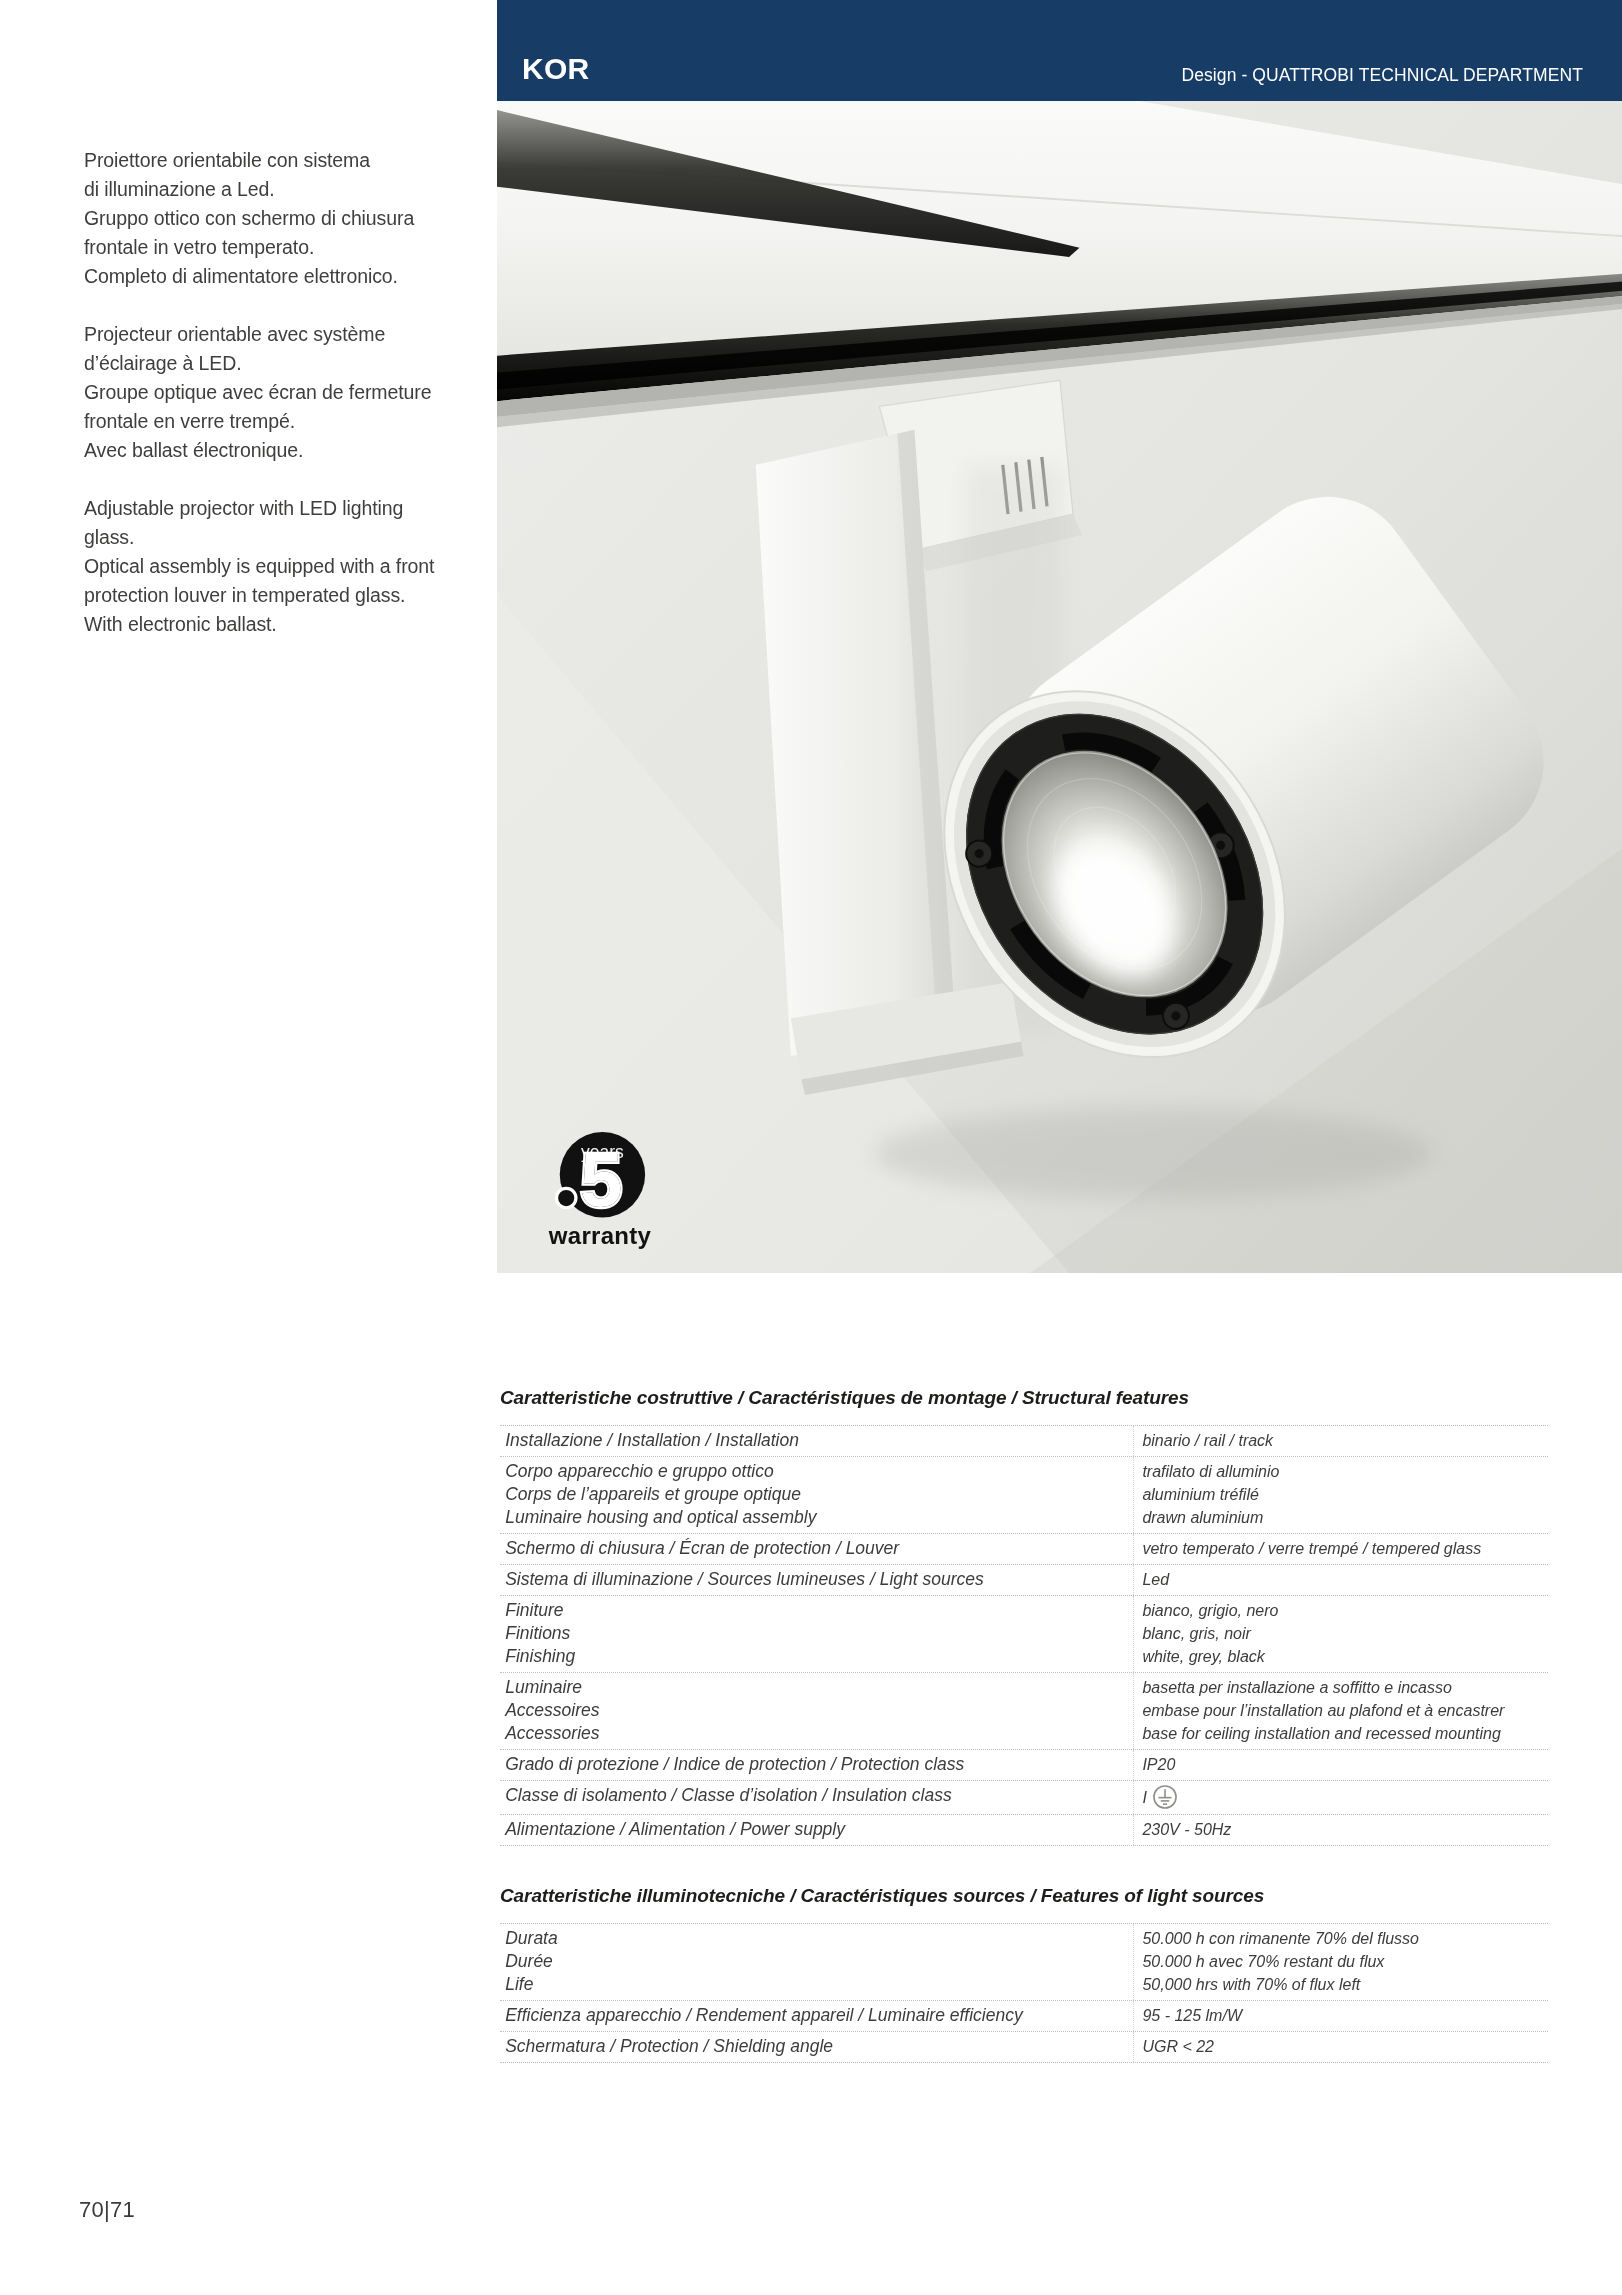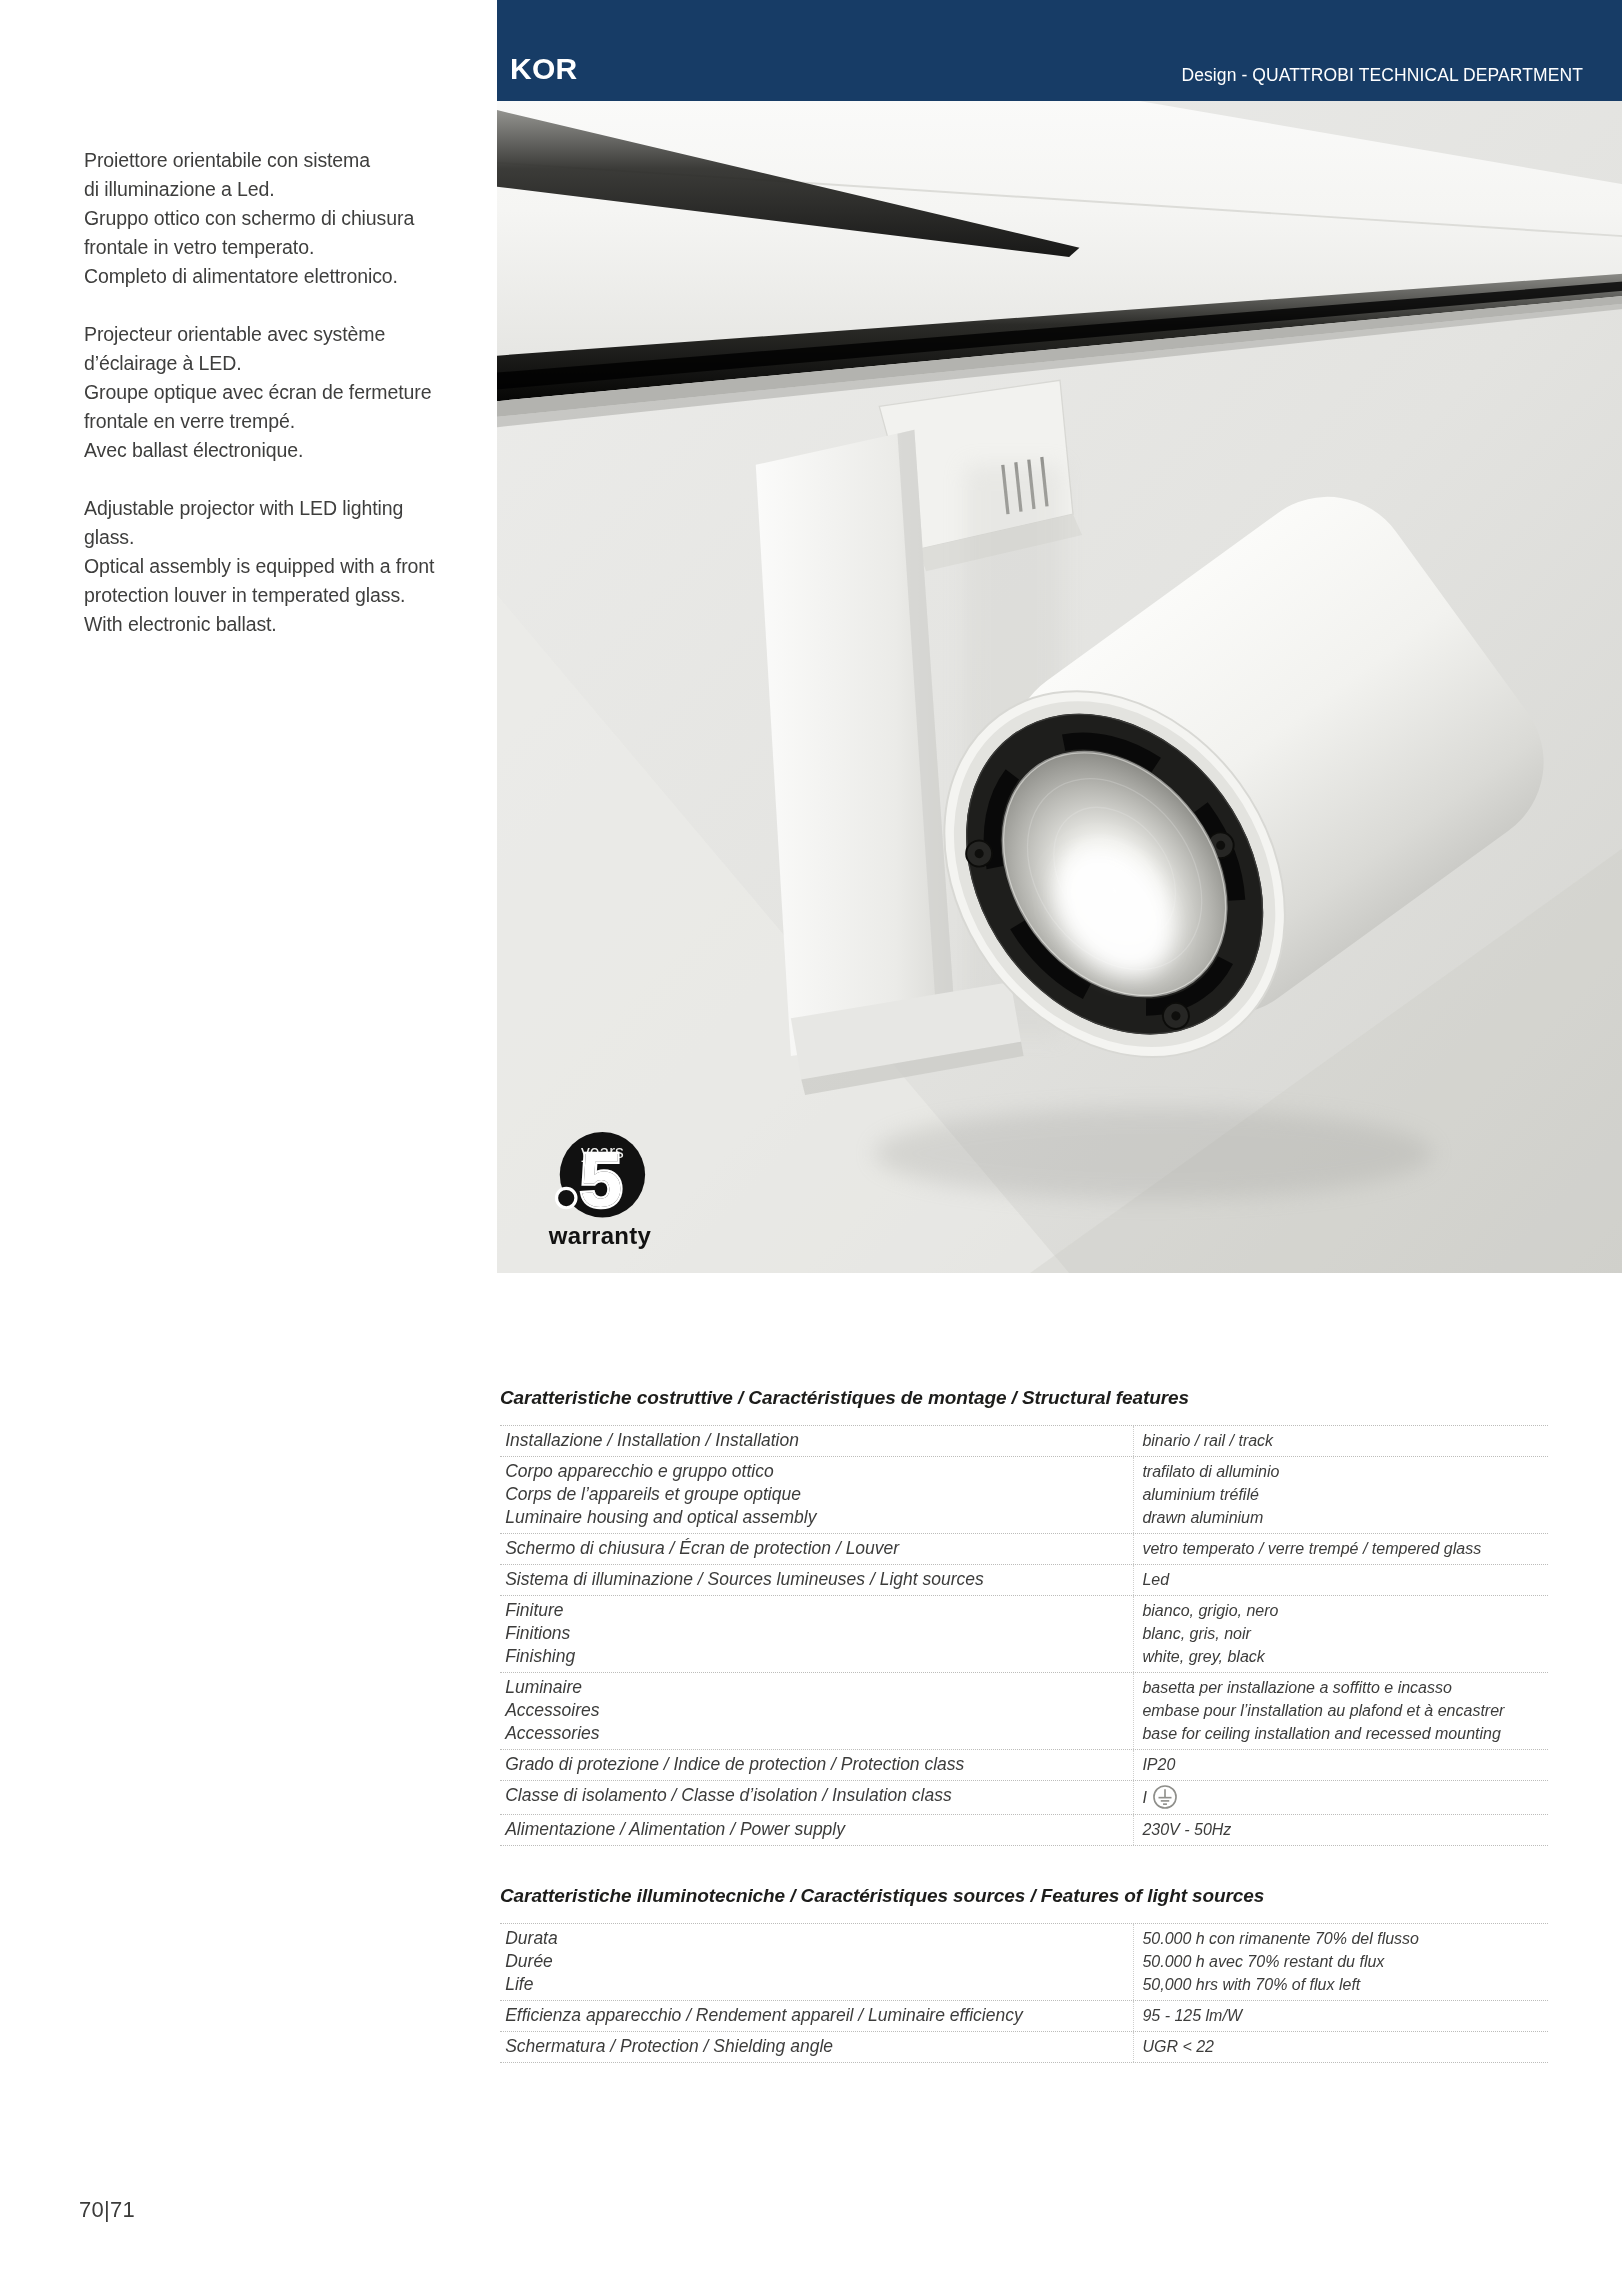--- a/index.html
+++ b/index.html
@@ -5,21 +5,21 @@
   html,body{margin:0;padding:0;}
   body{
     width:1623px;height:2295px;position:relative;background:#ffffff;
     font-family:"Liberation Sans", sans-serif;color:#3c3c3b;
     -webkit-font-smoothing:antialiased;
   }
   
   .header{
     position:absolute;left:497px;top:0;width:1126px;height:101px;
     background:#173c66;display:flex;align-items:flex-end;justify-content:space-between;
-    box-sizing:border-box;padding:0 40px 17px 13px;
+    box-sizing:border-box;padding:0 40px 17px 25px;
   }
   .kor{color:#fff;font-size:30px;font-weight:bold;letter-spacing:0.3px;line-height:1;}
   .credit{color:#fff;font-size:17.5px;font-weight:400;line-height:1;letter-spacing:0.1px;}
 
   
   .photo{position:absolute;left:497px;top:101px;width:1126px;height:1172px;overflow:hidden;}
   .scene{display:block;width:100%;height:100%;}
 
   
   .badge{position:absolute;left:48px;top:1031px;width:110px;text-align:center;}

